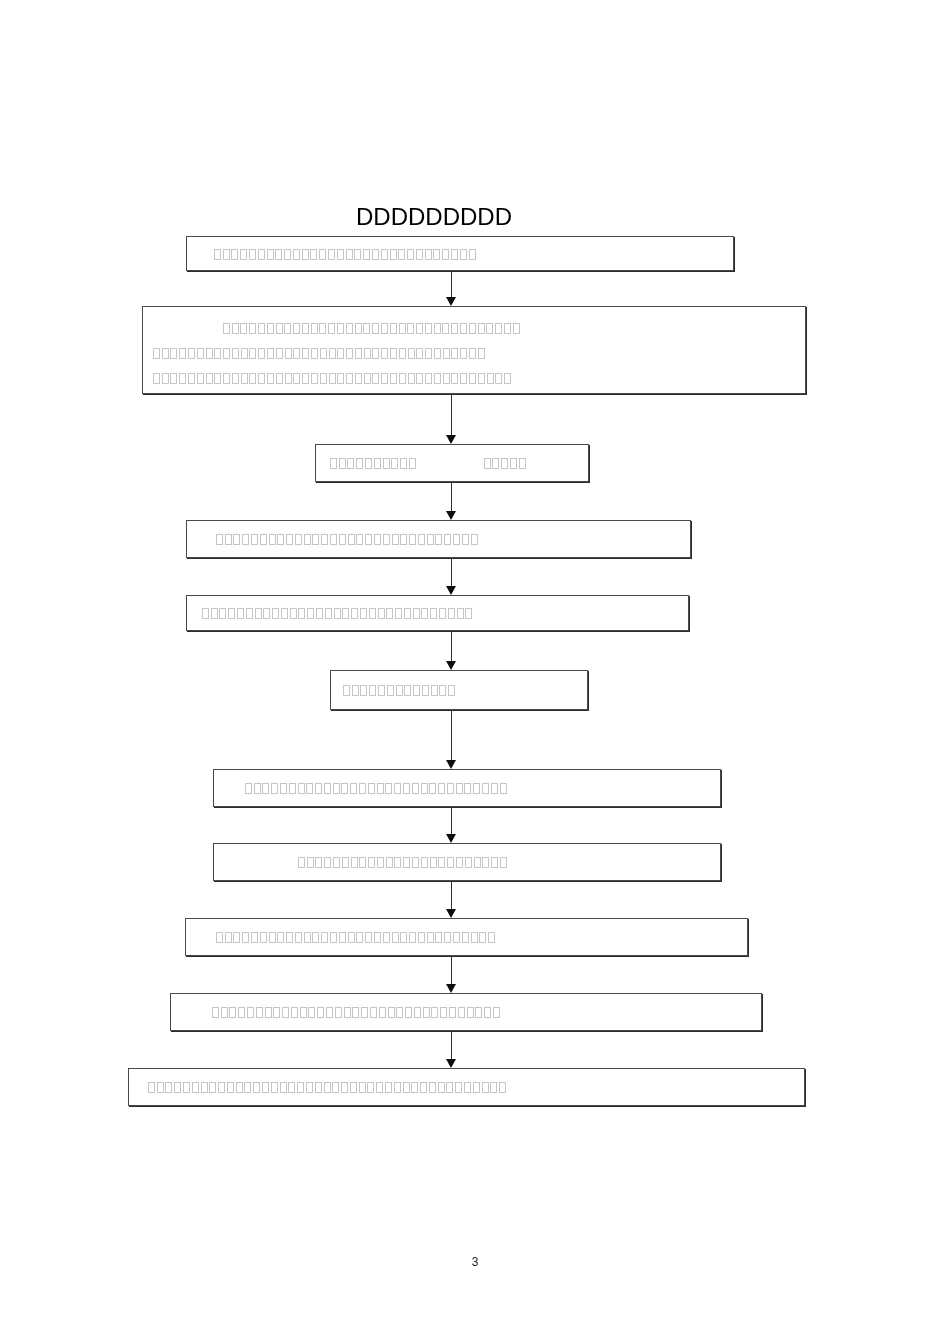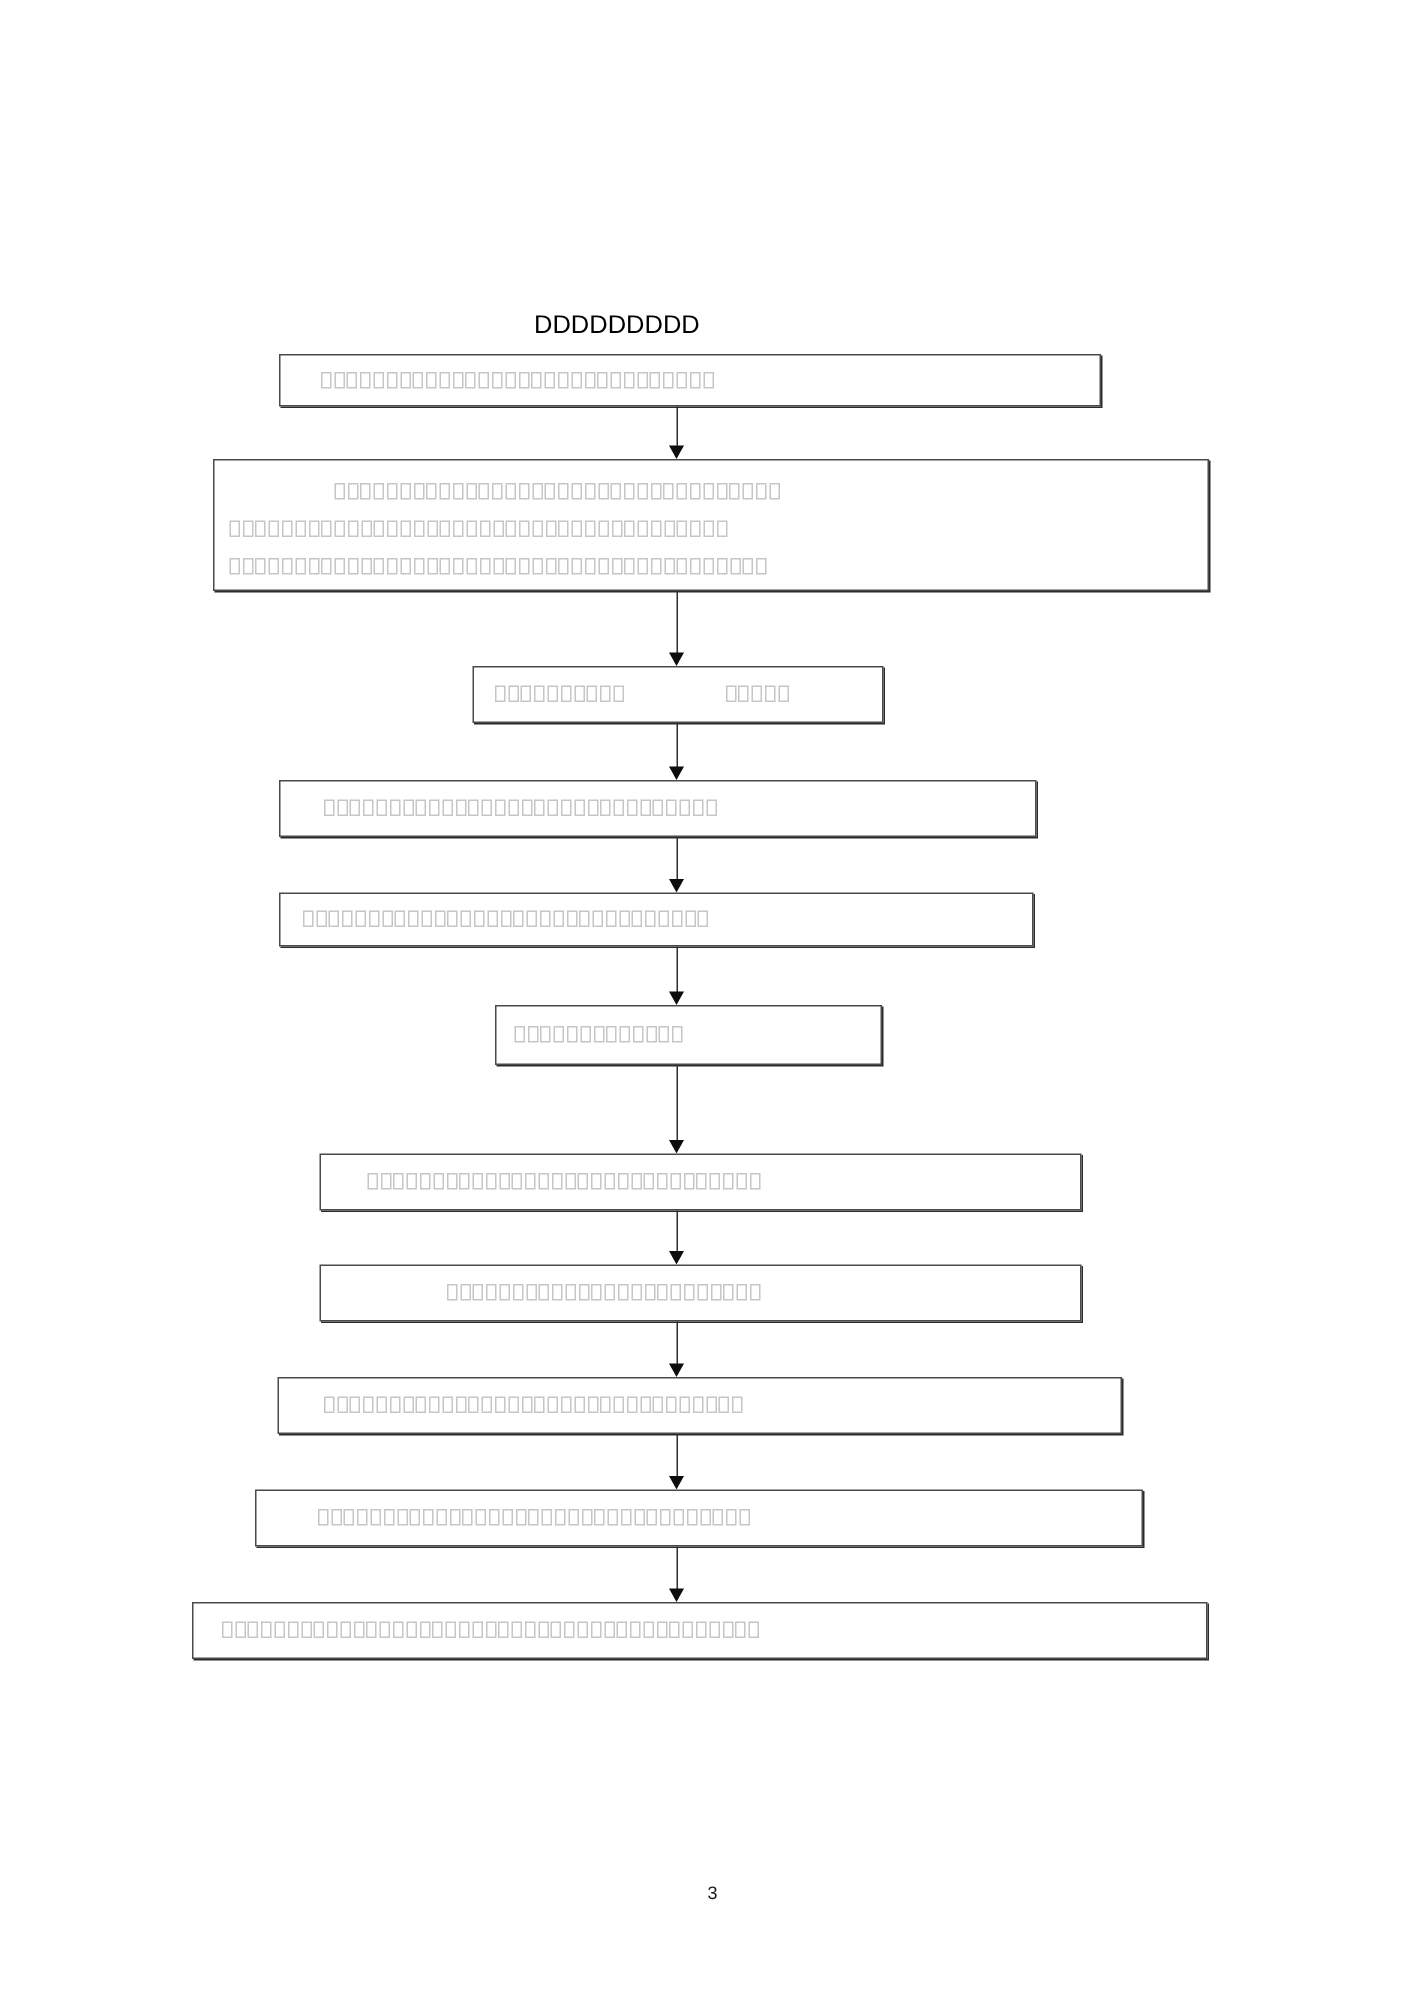--- a/index.html
+++ b/index.html
@@ -17,21 +17,21 @@
     height: 1344px;
     background: #ffffff;
     overflow: hidden;
   }
 
   
   #chart-title {
     position: absolute;
     left: 356px;
     top: 206px;
-    font-size: 17px;
+    font-size: 24px;
     line-height: 22px;
     letter-spacing: 0px;
     color: #000000;
     white-space: nowrap;
   }
 
   
   .node {
     position: absolute;
     box-sizing: border-box;

